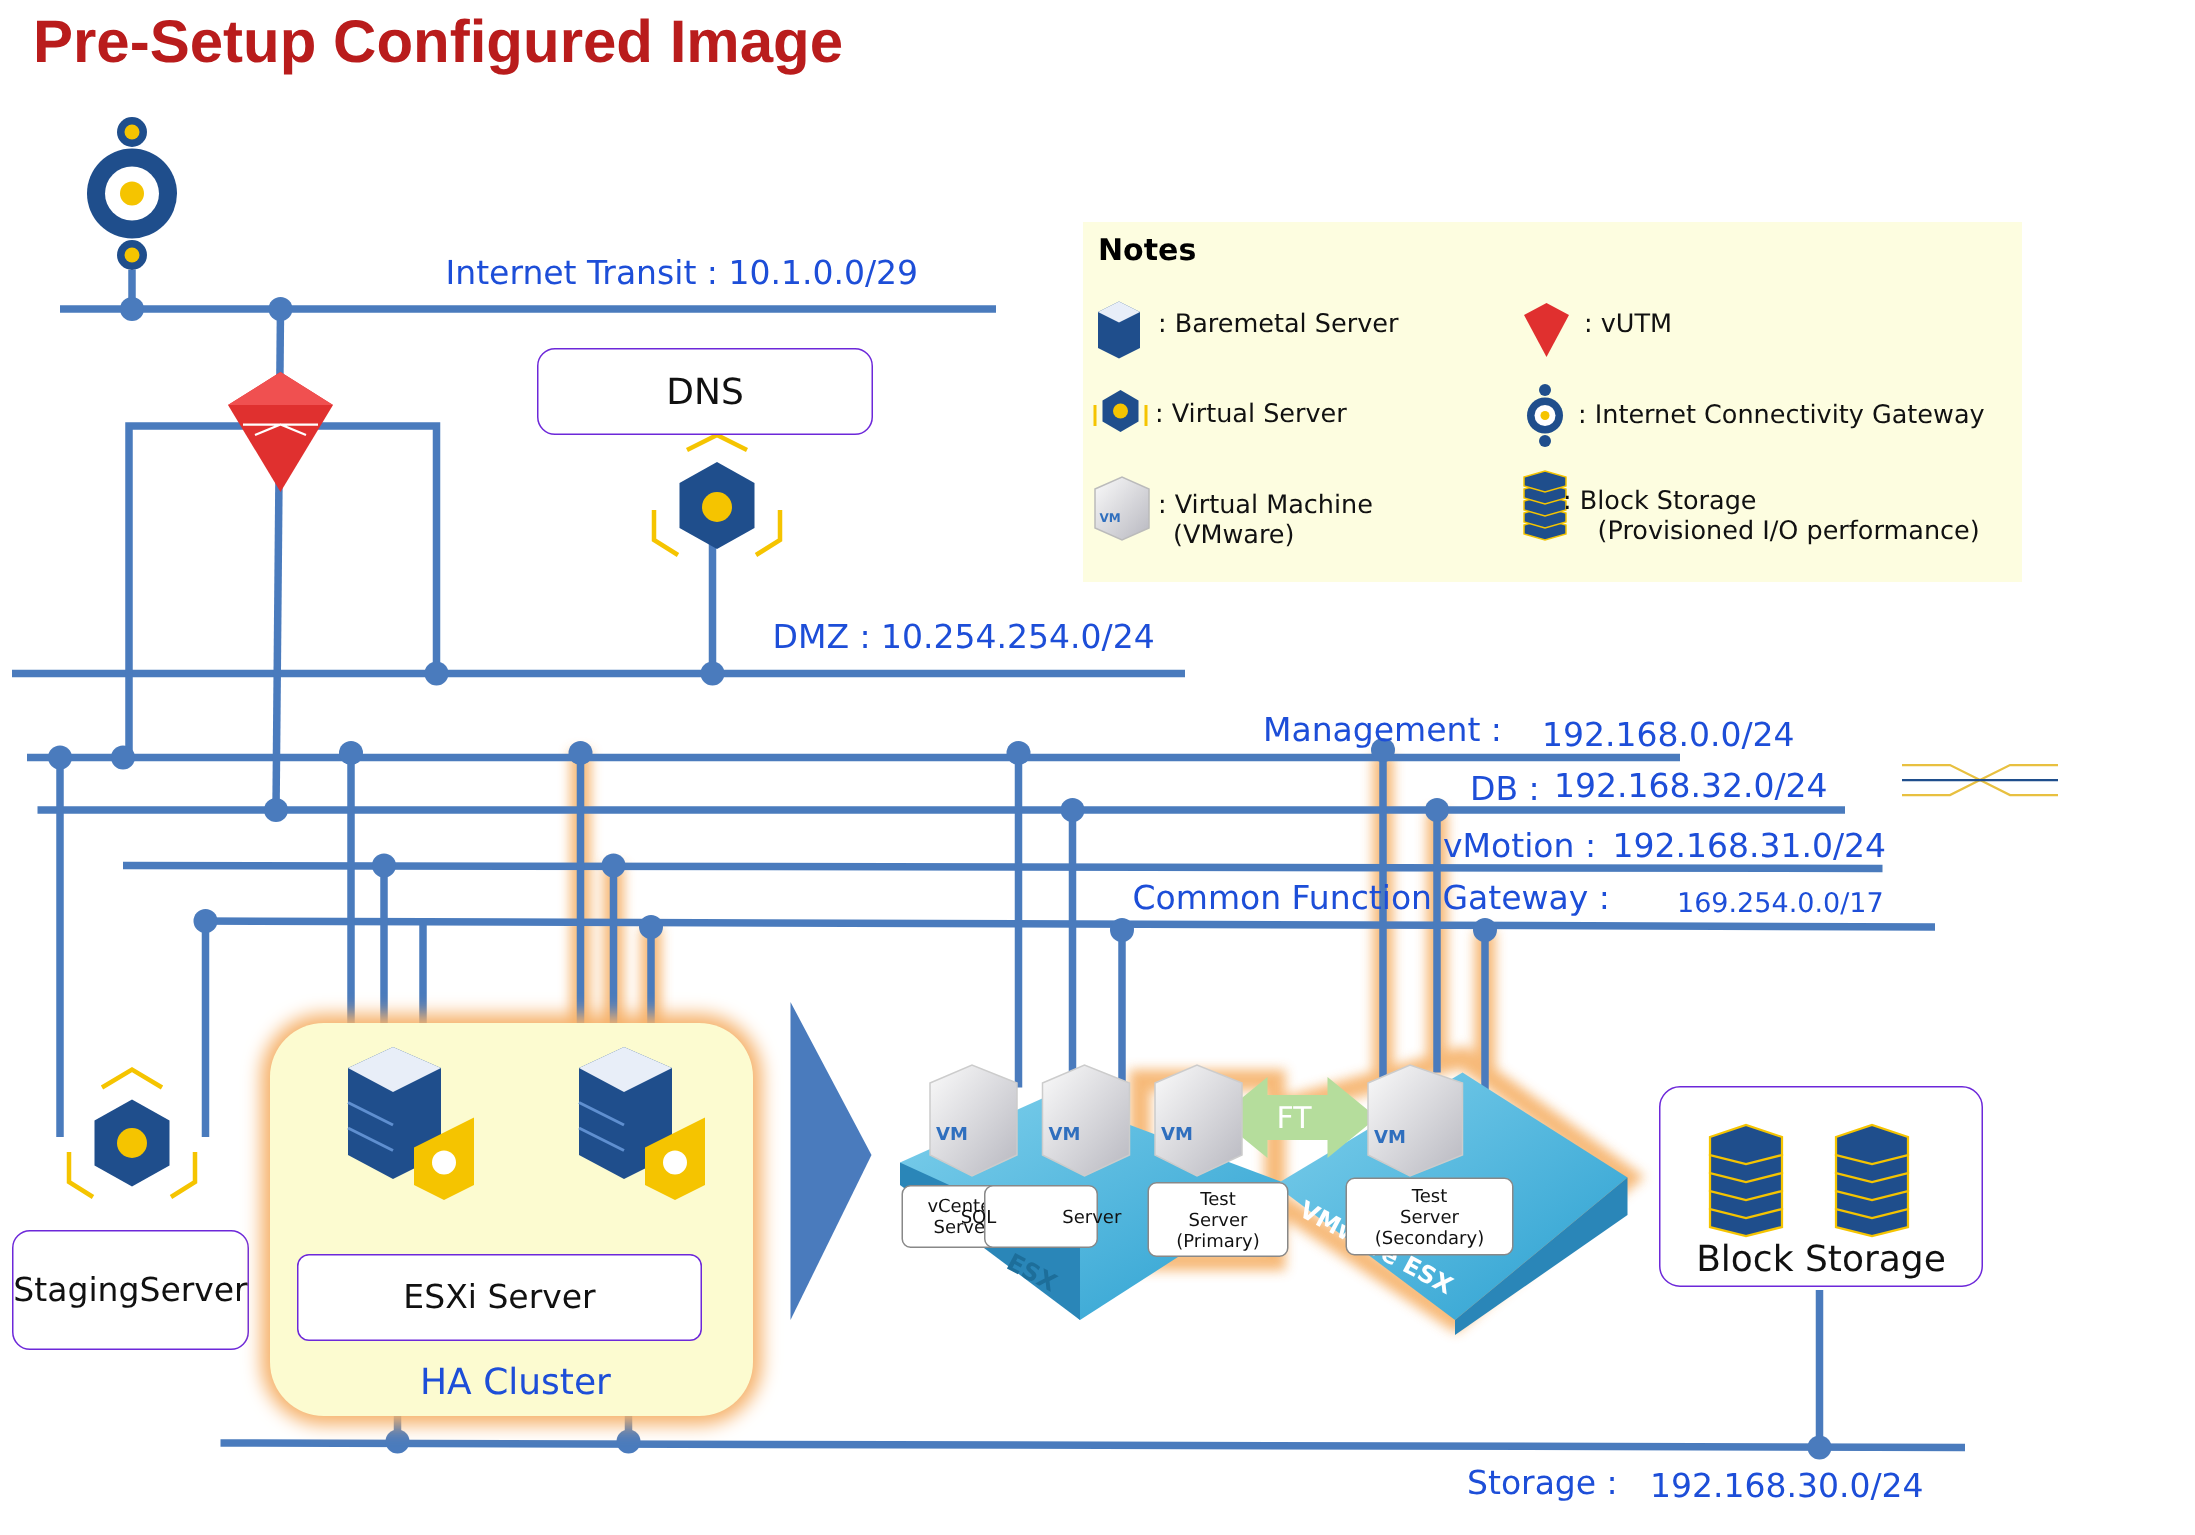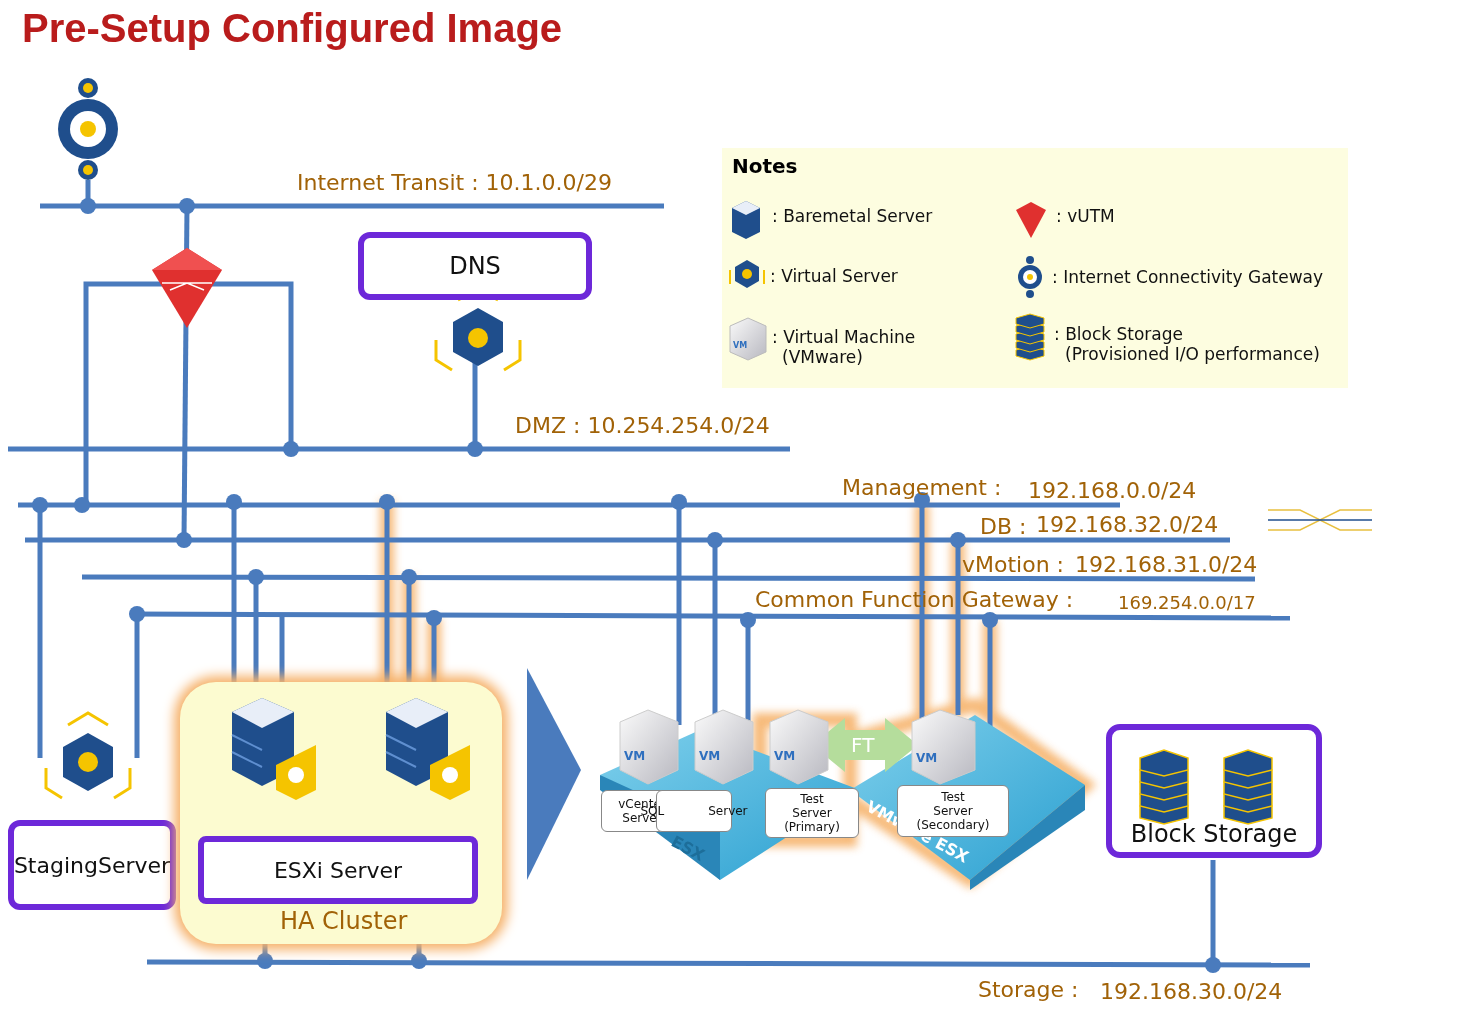--- a/index.html
+++ b/index.html
@@ -1,21 +1,21 @@
 <!DOCTYPE html>
 <html><head>
 <meta charset="utf-8">
 <style>
   html,body{margin:0;padding:0;background:#ffffff;}
   body{width:1463px;height:1023px;position:relative;overflow:hidden;font-family:"DejaVu Sans","Liberation Sans",sans-serif;}
   svg{position:absolute;left:0;top:0;}
   .title{position:absolute;left:22px;top:6px;font-family:"Liberation Sans",sans-serif;font-weight:bold;font-size:40px;color:#b91c1c;}
-  .lbl{position:absolute;font-size:22px;color:#a16207;white-space:nowrap;font-family:"DejaVu Sans",sans-serif;}
+  .lbl{position:absolute;font-size:22px;color:#1d4ed8;white-space:nowrap;font-family:"DejaVu Sans",sans-serif;}
   .lbl-sm{font-size:18px;}
-  .box{position:absolute;background:#fff;border:6px solid #6d28d9;border-radius:12px;display:flex;align-items:center;justify-content:center;text-align:center;color:#111;}
+  .box{position:absolute;background:#fff;border:1px solid #6d28d9;border-radius:12px;display:flex;align-items:center;justify-content:center;text-align:center;color:#111;}
   .notes{position:absolute;left:722px;top:148px;width:626px;height:240px;background:#fdfde0;}
   .notes .hd{position:absolute;left:10px;top:6px;font-weight:bold;font-size:20px;}
   .notes .it{position:absolute;font-size:17px;color:#111;white-space:nowrap;line-height:20px;}
   .vmlbl{position:absolute;background:#fff;border:1px solid #888;border-radius:6px;font-size:12px;text-align:center;line-height:14px;color:#111;display:flex;align-items:center;justify-content:center;}
   .ha{position:absolute;left:180px;top:682px;width:322px;height:262px;background:#fcfbd0;border-radius:36px;box-shadow:0 0 12px 6px #f6b26b;}
 </style>
 </head>
 <body>
 
 <svg width="1463" height="1023">
@@ -299,15 +299,15 @@
         <polygon points="294,178 308,174 322,178 322,184 308,188 294,184"></polygon>
         <polygon points="294,170 308,166 322,170 322,176 308,180 294,176"></polygon>
       </g>
   </svg>
   <div class="it" style="left:50px;top:58px;">: Baremetal Server</div>
   <div class="it" style="left:334px;top:58px;">: vUTM</div>
   <div class="it" style="left:48px;top:118px;">: Virtual Server</div>
   <div class="it" style="left:330px;top:119px;">: Internet Connectivity Gateway</div>
   <div class="it" style="left:50px;top:179px;">: Virtual Machine</div>
   <div class="it" style="left:60px;top:199px;">(VMware)</div>
-  <div class="it" style="left:332px;top:176px;">: Block Storage</div>
+  <div class="it" style="left:320px;top:176px;">: Block Storage</div>
   <div class="it" style="left:343px;top:196px;">(Provisioned I/O performance)</div>
 </div>
 
 </body></html>

